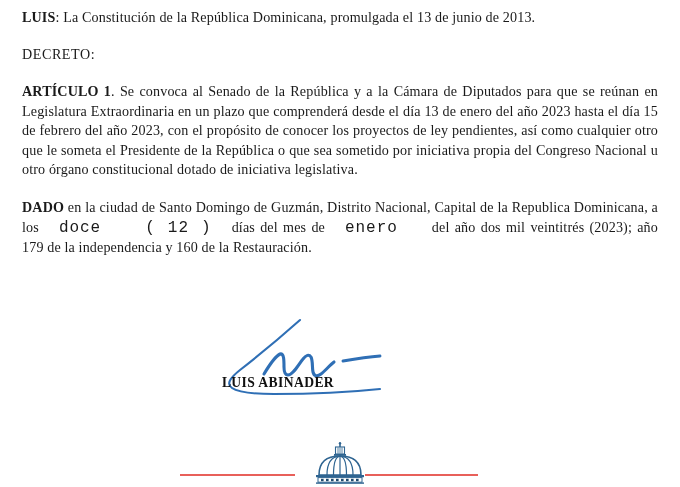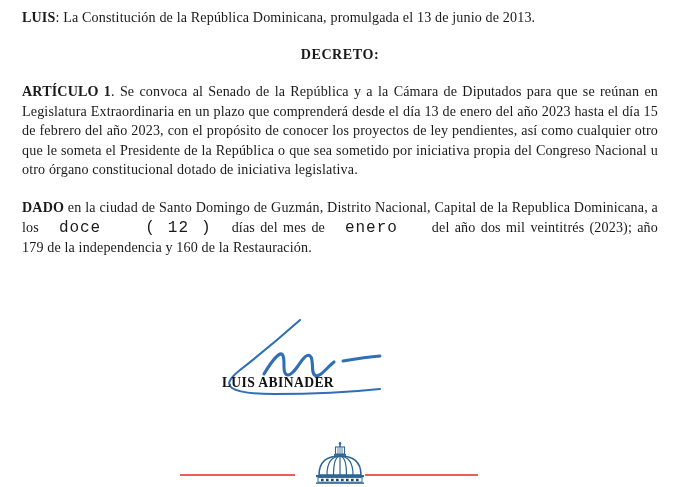--- a/index.html
+++ b/index.html
@@ -26,22 +26,22 @@
     text-align: justify;
     font-size: 14.1px;
     line-height: 19.4px;
     margin: 0;
     letter-spacing: 0.01em;
   }
   .b { font-weight: bold; }
   .p-vista { padding-top: 8px; }
   .p-ejercicio { padding-top: 14px; }
   .decreto {
-    text-align: center;
-    font-weight: bold;
+    text-align: left;
+    font-weight: normal;
     font-size: 14.1px;
     letter-spacing: 0.04em;
     padding-top: 19px;
   }
   .p-art1 { padding-top: 19px; }
   .p-art2 { padding-top: 19px; }
   .p-dado { padding-top: 19px; }
   
   .fill {
     font-family: "Liberation Mono", "DejaVu Sans Mono", monospace;

